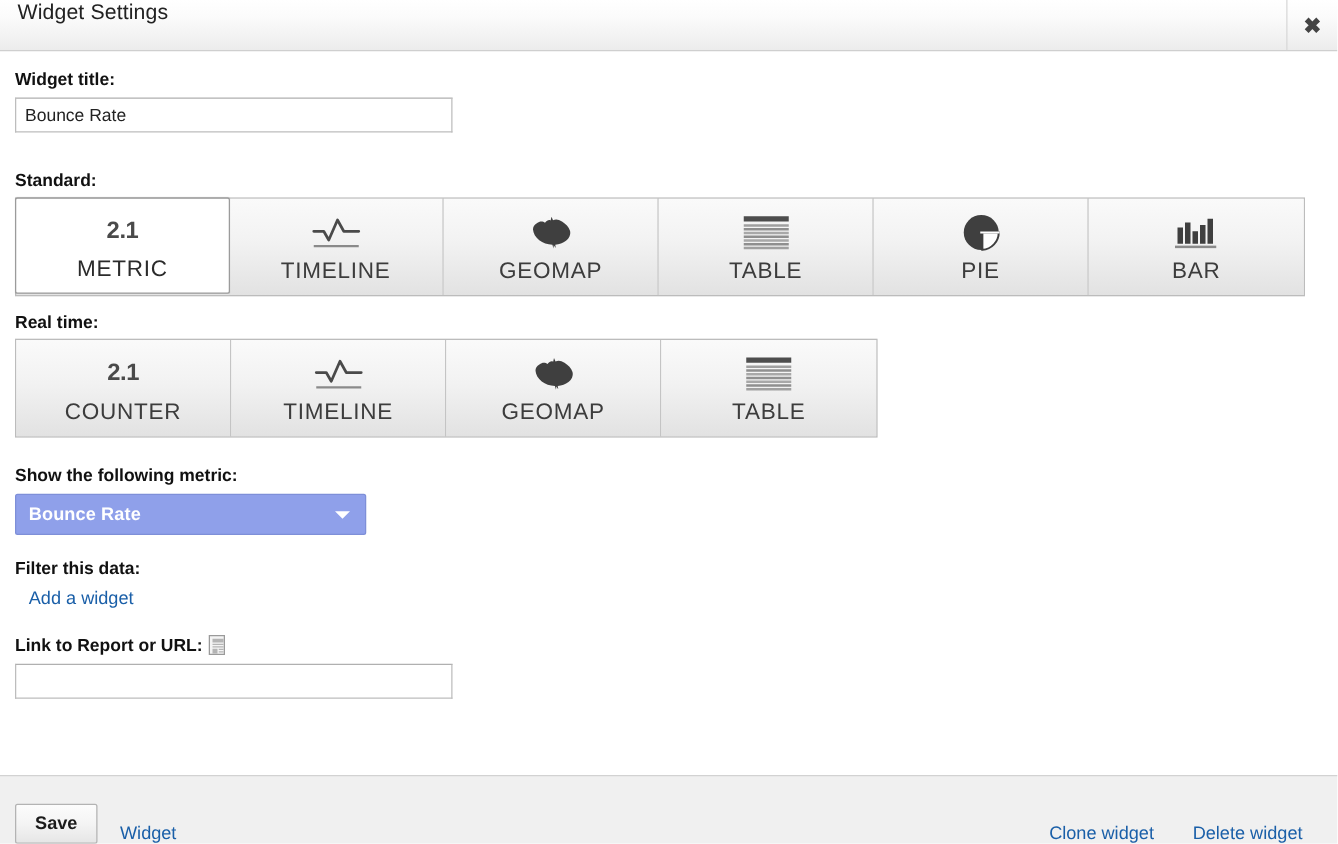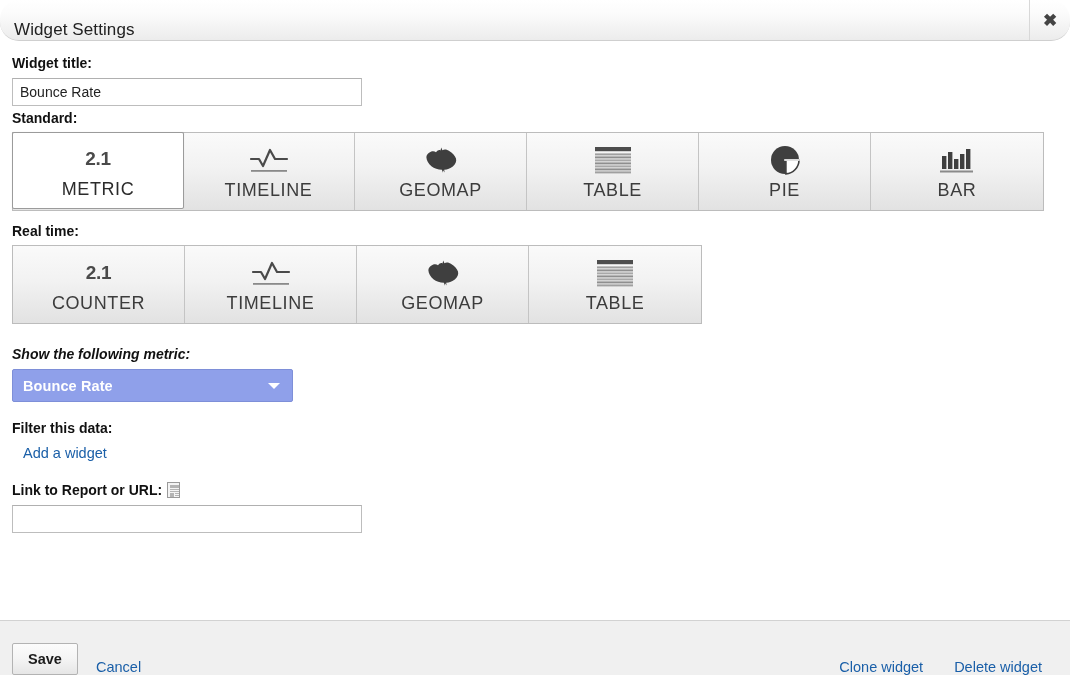--- a/index.html
+++ b/index.html
@@ -23,22 +23,21 @@
   }
 
   
   .titlebar {
     position: relative;
     height: 41px;
     flex: 0 0 41px;
     background: linear-gradient(to bottom, #ffffff 0%, #fbfbfb 35%, #ececec 100%);
     border-bottom: 1px solid #cfcfcf;
     display: flex;
-    align-items: flex-end;
-    border-radius: 19px;
+    align-items: flex-start;
   }
   .titlebar-title {
     padding-left: 14px;
     font-size: 17px;
     color: #222222;
     letter-spacing: .1px;
   }
   .titlebar-close {
     position: absolute;
     right: 0; top: 0;
@@ -231,21 +230,21 @@
 
   <div class="body">
 
     <div style="margin-top:14px;">
       <div class="field-label">Widget title:</div>
     </div>
     <div style="margin-top:7px;">
       <input class="text-input" type="text" value="Bounce Rate" style="">
     </div>
 
-    <div style="margin-top:4px;">
+    <div style="margin-top:30px;">
       <div class="field-label">Standard:</div>
     </div>
     <div style="margin-top:6px;">
       <div class="tilerow" id="standard-row">
           <div class="tile selected">
             <div class="tile-icon">
               <span class="metric-num">2.1</span>
             </div>
             <div class="tile-label">METRIC</div>
           </div>
@@ -346,21 +345,21 @@
                 <rect x="4" y="20.4" width="36" height="2.0" fill="#a8a8a8"></rect>
                 <rect x="4" y="23.4" width="36" height="2.0" fill="#8f8f8f"></rect>
                 <rect x="4" y="26.4" width="36" height="2.0" fill="#a0a0a0"></rect>
               </svg>
             </div>
             <div class="tile-label">TABLE</div>
           </div>
         </div>
     </div>
 
-    <div style="margin-top:22px;font-style:italic;">
+    <div style="margin-top:22px;">
       <div class="field-label">Show the following metric:</div>
     </div>
     <div style="margin-top:7px;">
       <div class="dropdown">
         <span class="dropdown-value">Bounce Rate</span>
         <span class="dropdown-caret"></span>
       </div>
     </div>
 
     <div style="margin-top:18px;">
@@ -382,20 +381,20 @@
       </span>
     </div>
     <div style="margin-top:7px;">
       <input class="text-input" type="text" value="" style="">
     </div>
 
   </div>
 
   <div class="footer">
     <button class="btn-save">Save</button>
-    <span class="link" style="margin-left:18px;">Cancel</span>
+    <span class="link" style="margin-left:18px;">Widget</span>
     <span class="footer-right">
       <span class="link">Clone widget</span>
       <span class="link">Delete widget</span>
     </span>
   </div>
 
 </div>
 
 </body></html>

